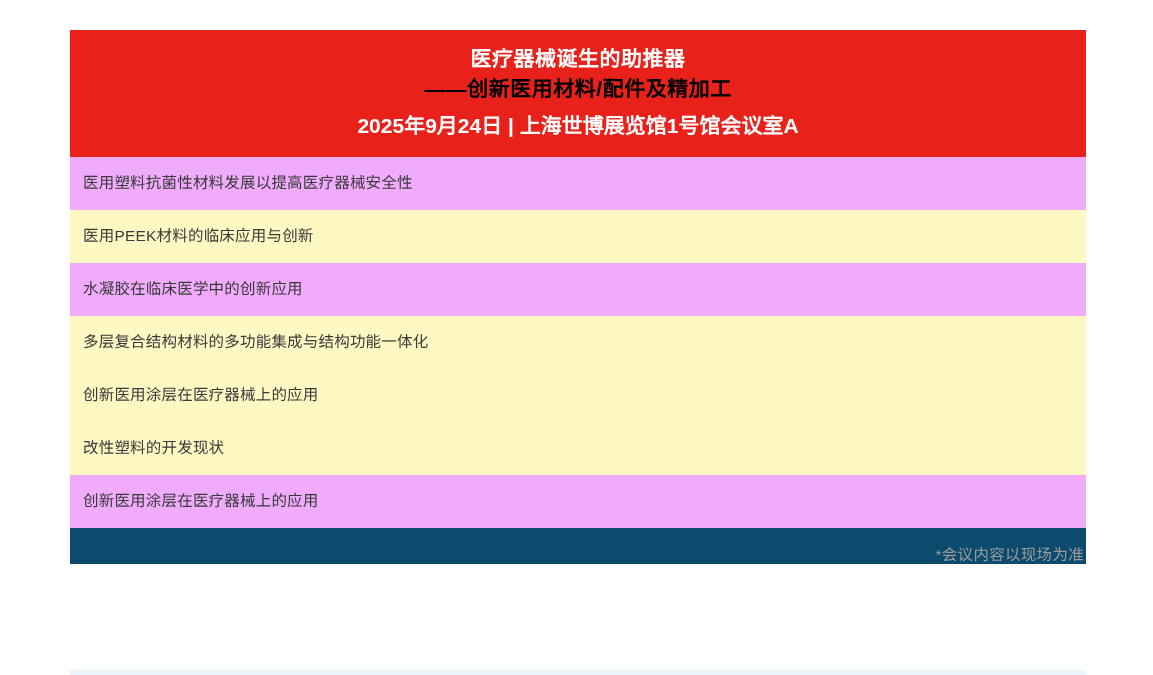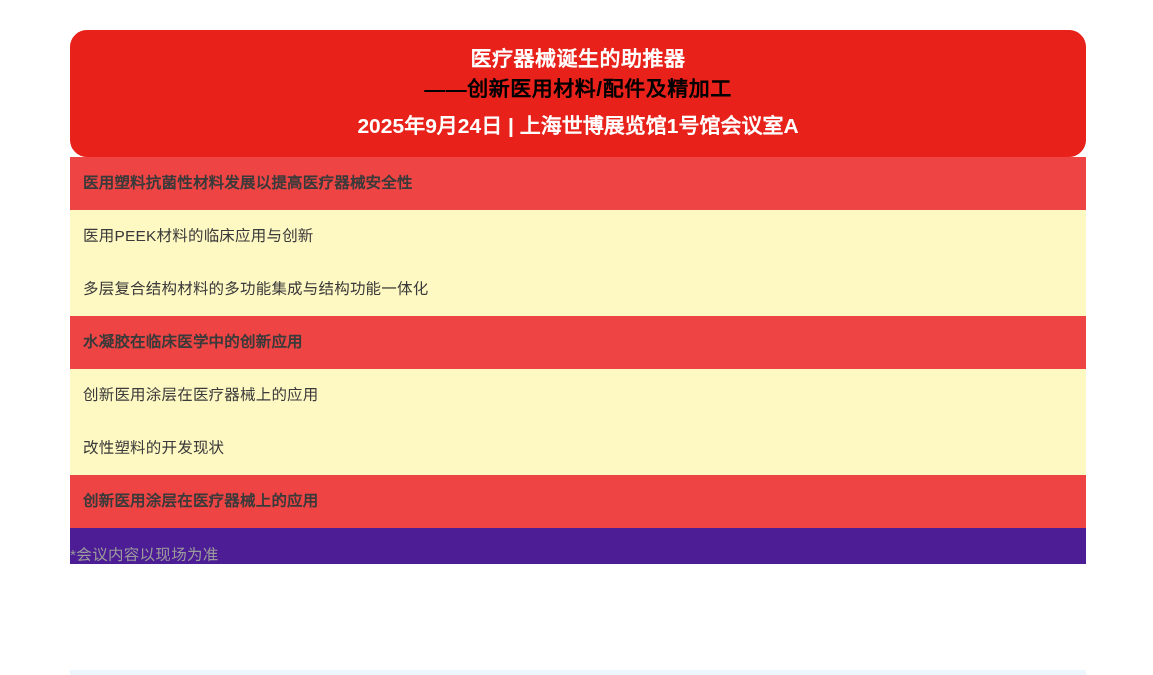--- a/index.html
+++ b/index.html
@@ -33,21 +33,20 @@
   }
 
   
   .banner {
     background: #e8211a;
     width: 100%;
     box-sizing: border-box;
     padding: 14px 20px 16px 20px;
     text-align: center;
     color: #ffffff;
-    border-radius: 17px;
   }
   .banner-title {
     font-size: 21px;
     font-weight: bold;
     line-height: 1.42;
     letter-spacing: 0.5px;
     color: #ffffff;
     white-space: nowrap;
   }
   .banner-subtitle {
@@ -71,39 +70,39 @@
   .topic-list {
     width: 100%;
   }
   .topic-row {
     height: 53px;
     display: flex;
     align-items: center;
     box-sizing: border-box;
     padding-left: 13px;
   }
-  .topic-row.odd  { background: #ef4444; font-weight: bold; }
+  .topic-row.odd  { background: #f0abfc; }
   .topic-row.even { background: #fef9c3; }
 
   .topic-text {
     font-size: 15.5px;
     color: #3b3a3a;
     line-height: 1.3;
     letter-spacing: 0.2px;
     white-space: nowrap;
   }
 
   
   .footnote-bar {
     width: 100%;
     box-sizing: border-box;
     padding-top: 14px;
     padding-right: 2px;
-    text-align: left;
-    background: #4c1d95;
+    text-align: right;
+    background: #0c4a6e;
   }
   .footnote-text {
     font-size: 15.5px;
     color: #9b9b9b;
     letter-spacing: 0.3px;
   }
 
   
   .bottom-strip {
     position: absolute;
@@ -130,26 +129,26 @@
     <div class="topic-list">
 
       <div class="topic-row odd">
         <span class="topic-text">医用塑料抗菌性材料发展以提高医疗器械安全性</span>
       </div>
 
       <div class="topic-row even">
         <span class="topic-text">医用PEEK材料的临床应用与创新</span>
       </div>
 
+      <div class="topic-row odd">
+        <span class="topic-text">水凝胶在临床医学中的创新应用</span>
+      </div>
+
       <div class="topic-row even">
         <span class="topic-text">多层复合结构材料的多功能集成与结构功能一体化</span>
-      </div>
-
-      <div class="topic-row odd">
-        <span class="topic-text">水凝胶在临床医学中的创新应用</span>
       </div>
 
 
       <div class="topic-row even">
         <span class="topic-text">创新医用涂层在医疗器械上的应用</span>
       </div>
 
 
       <div class="topic-row even">
         <span class="topic-text">改性塑料的开发现状</span>

